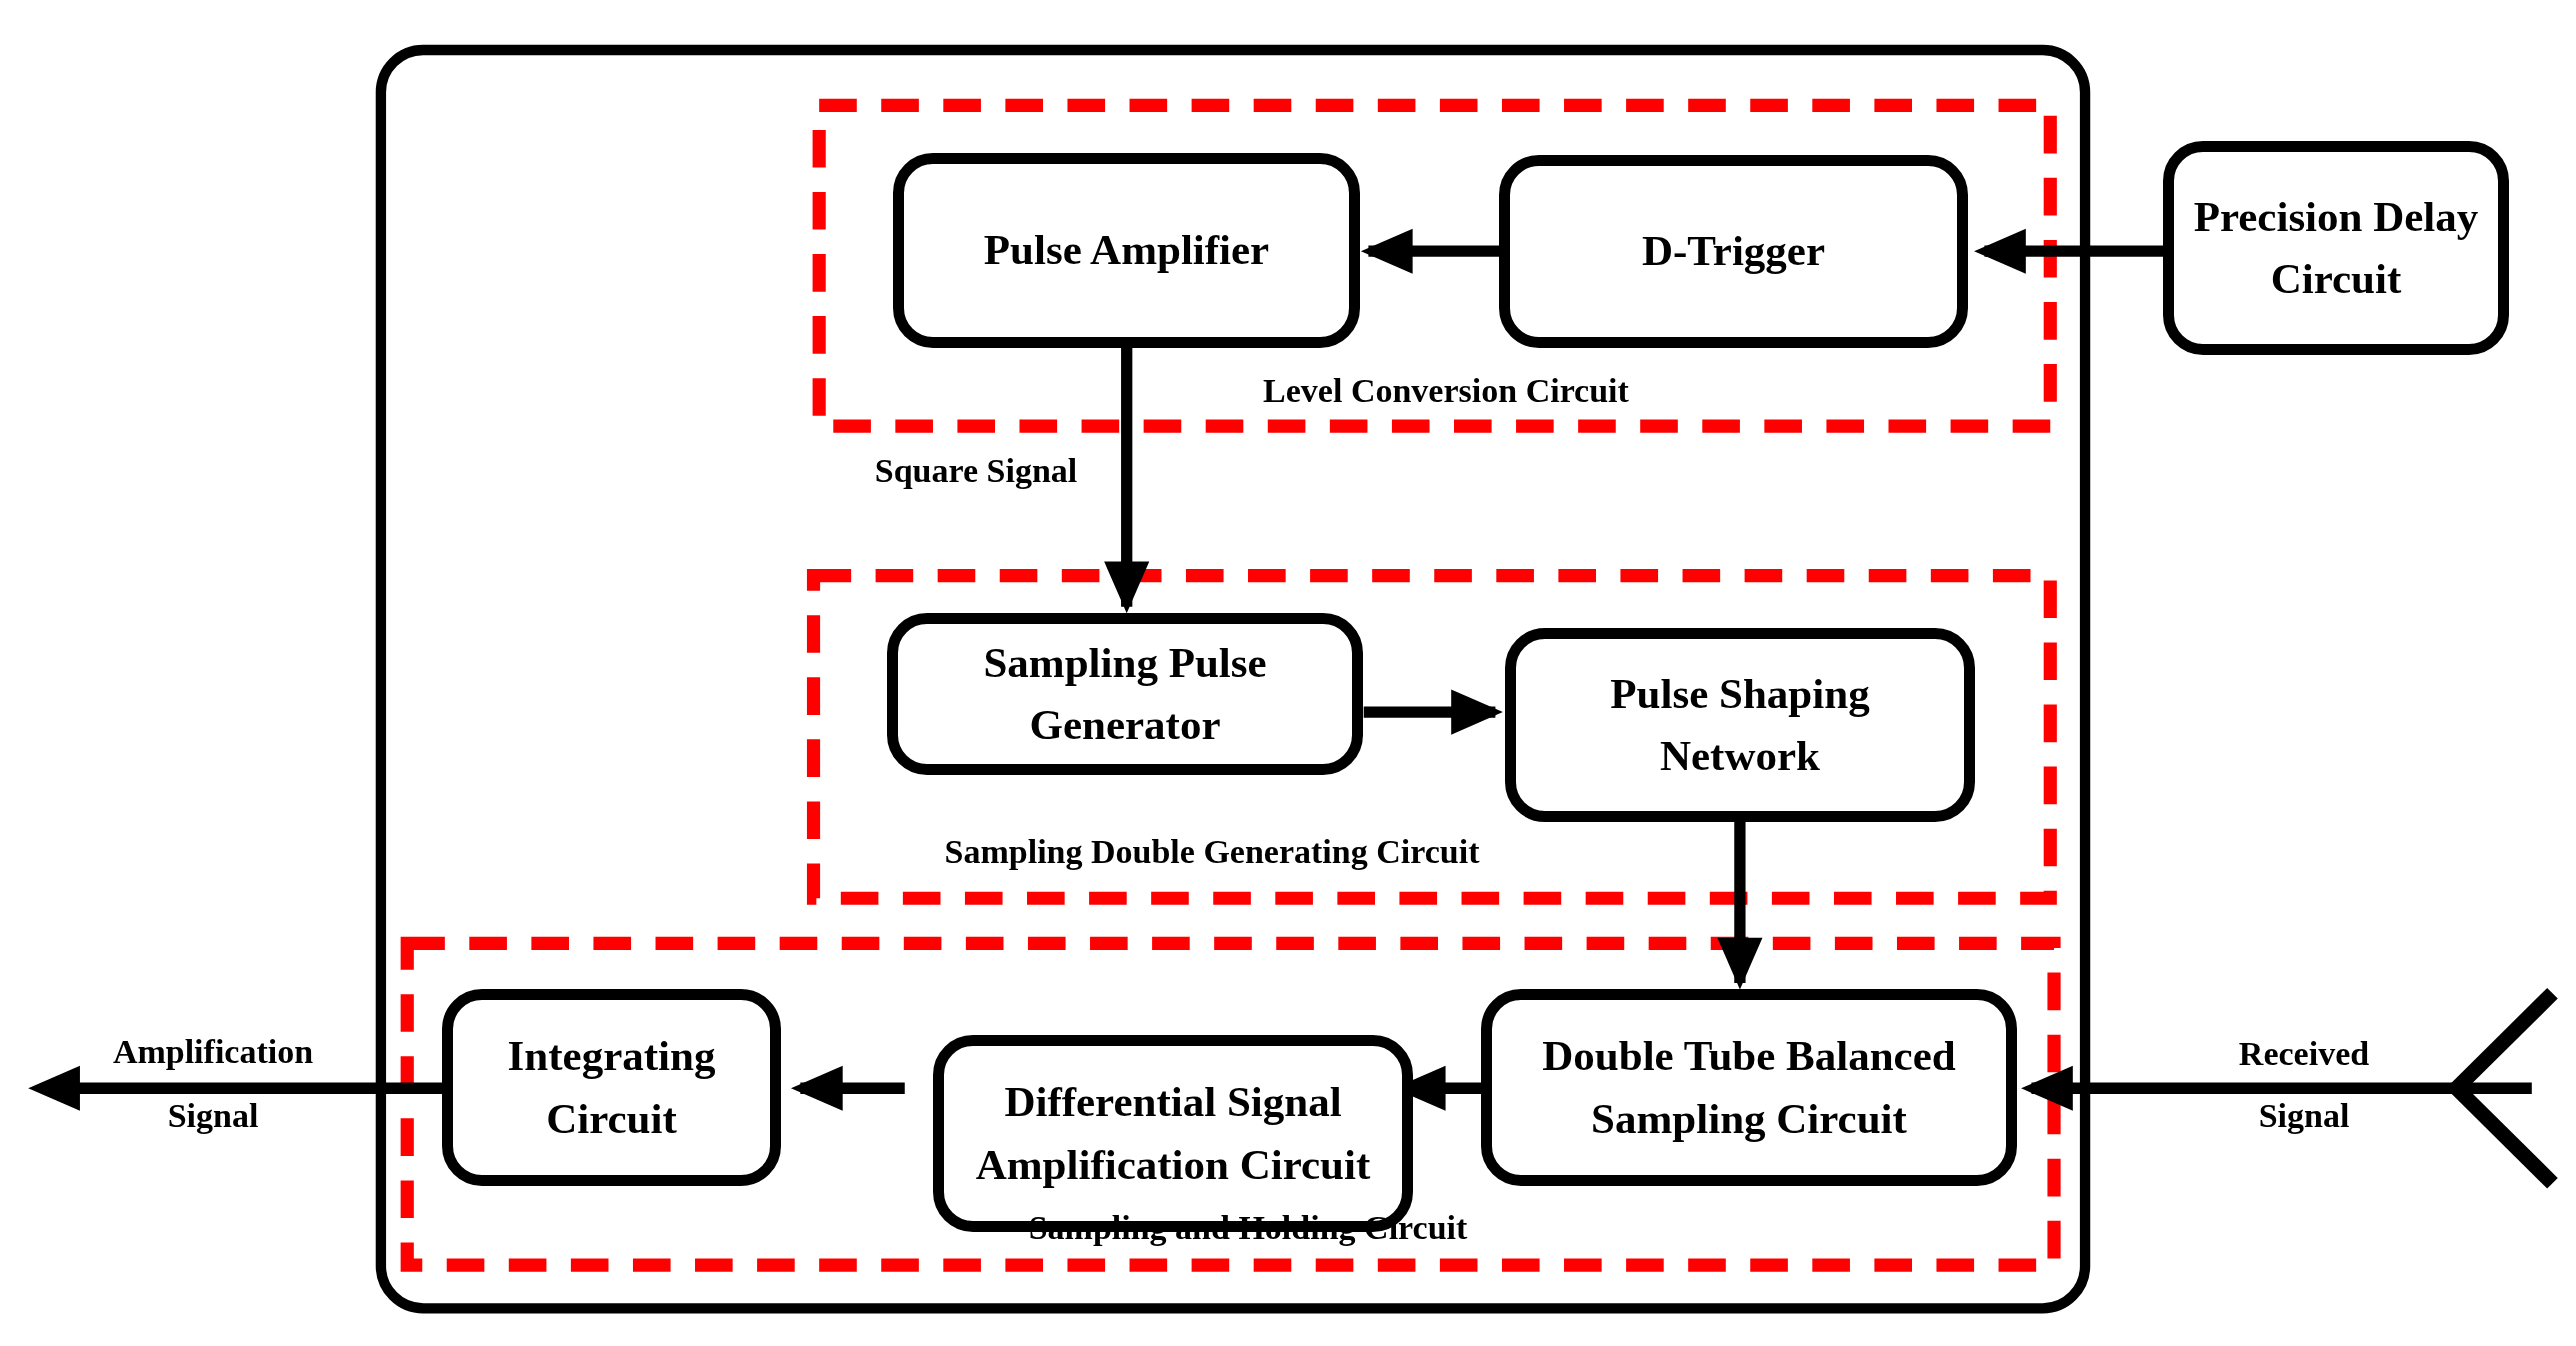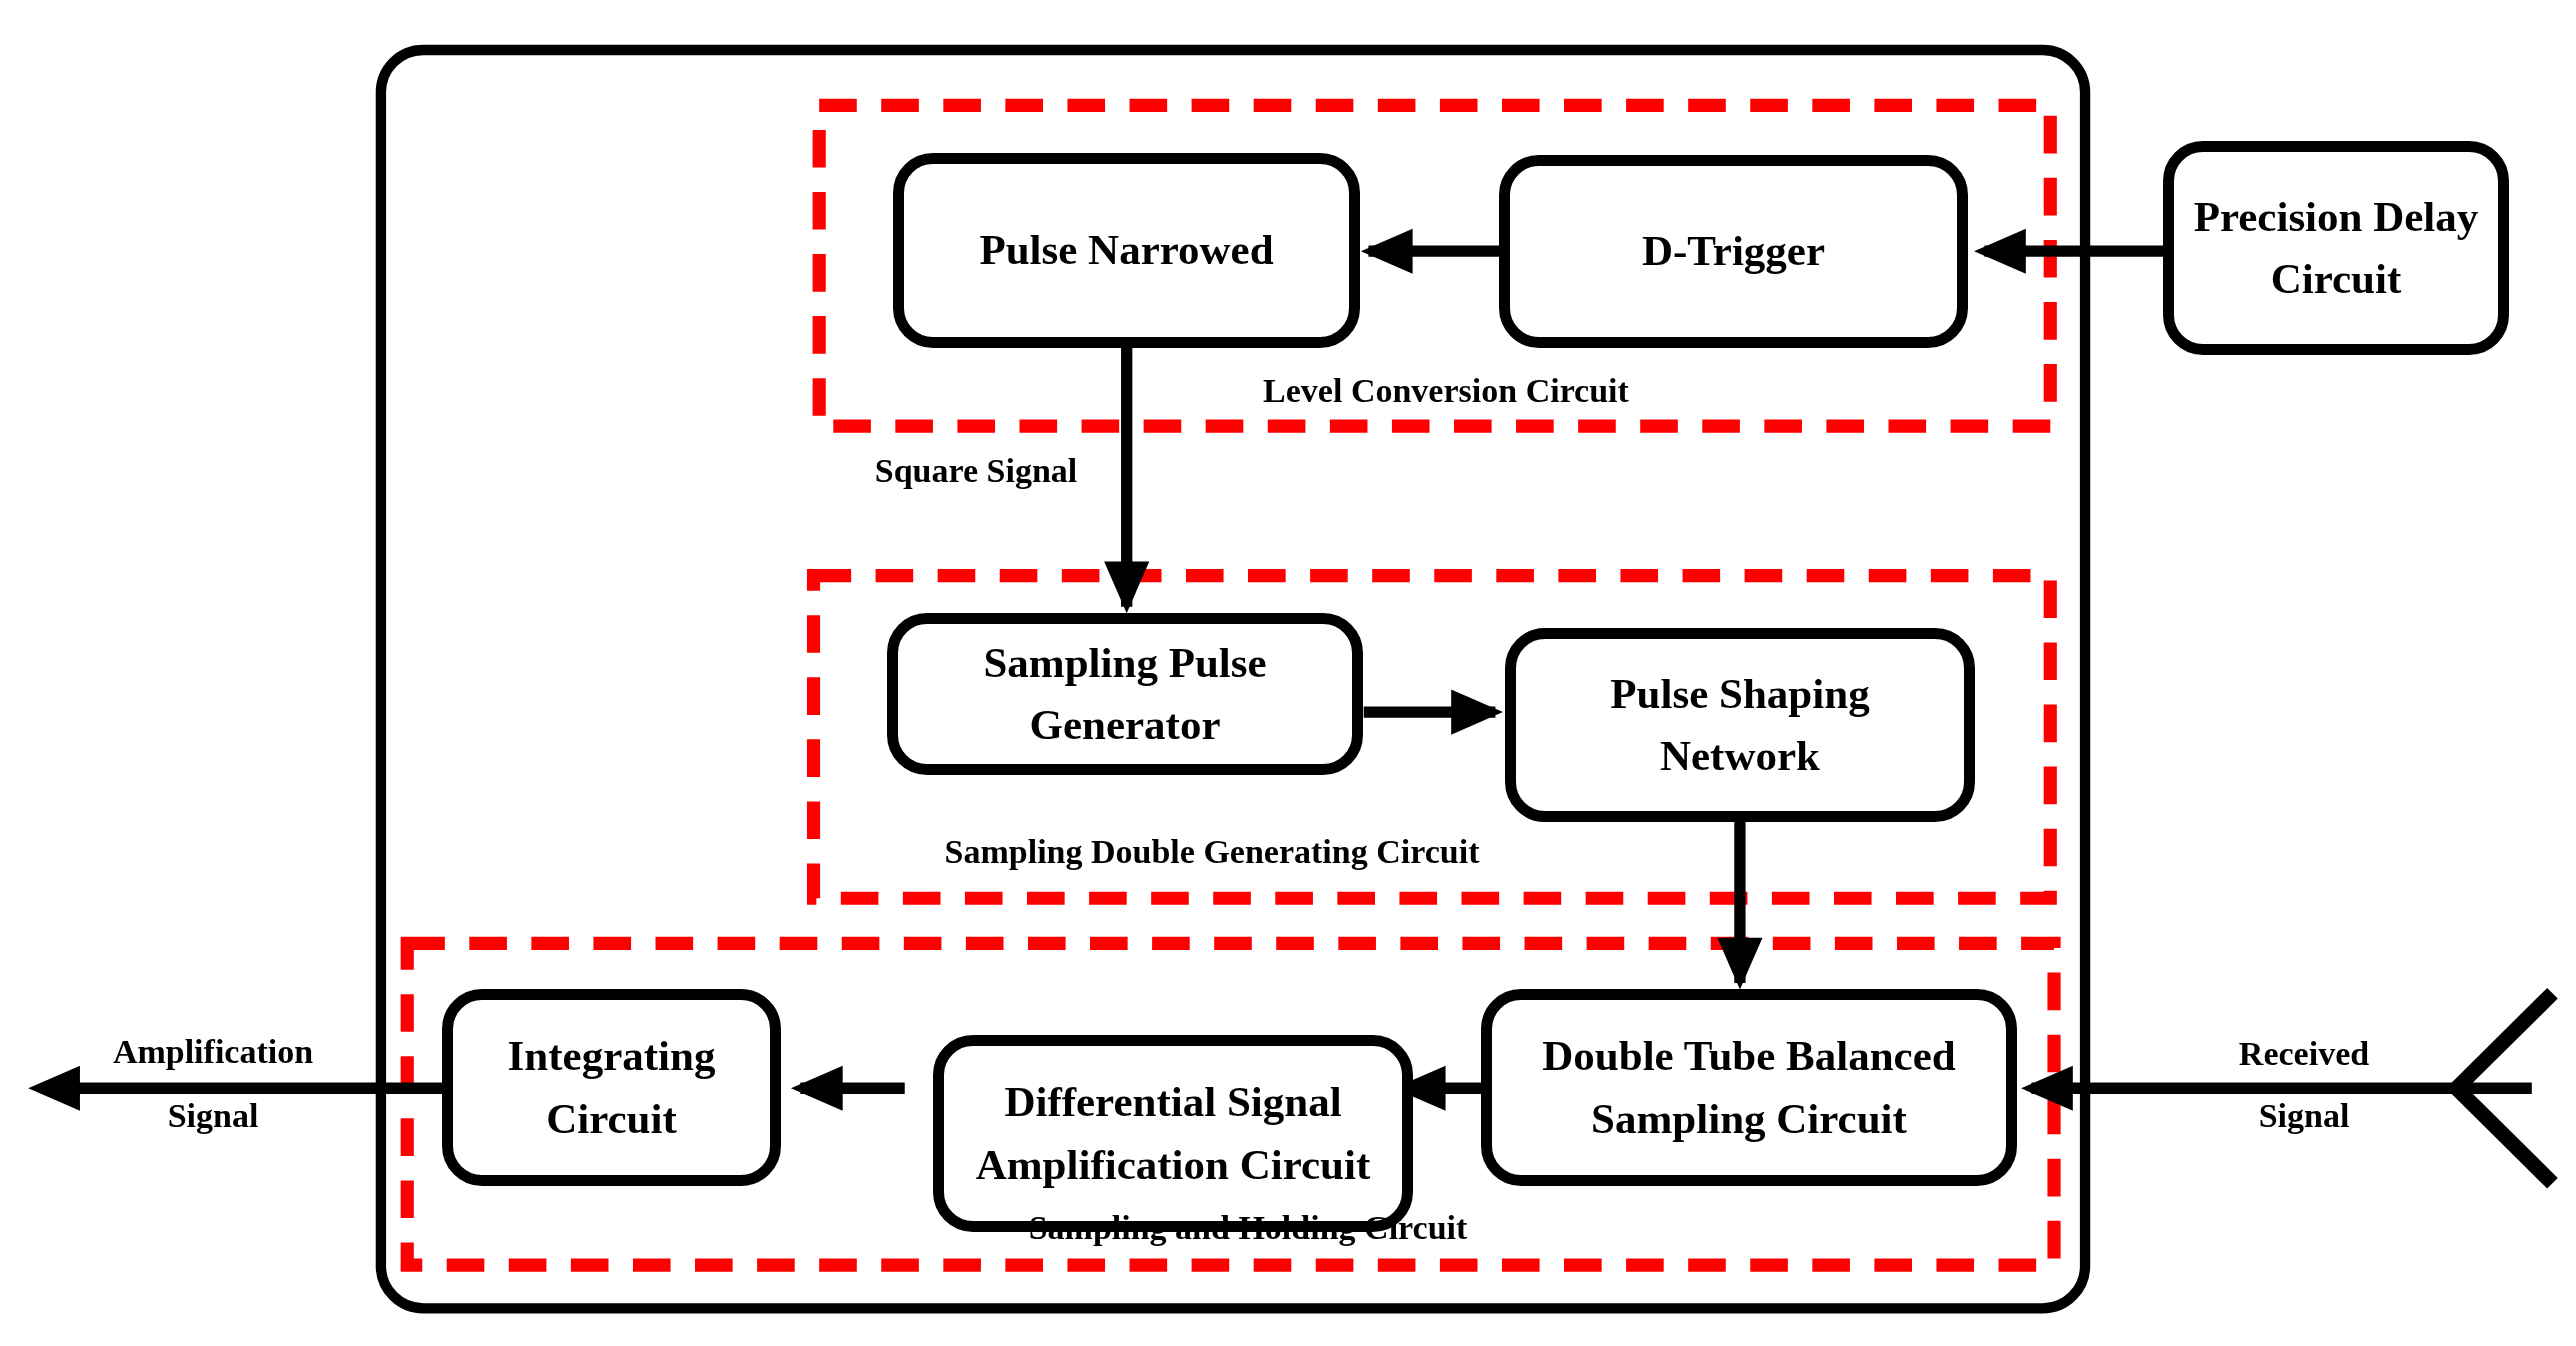--- a/index.html
+++ b/index.html
@@ -66,21 +66,21 @@
     <polygon points="1482,1157 1537,1133 1537,1181" fill="#000000"></polygon>
     <polygon points="841,1157 896,1133 896,1181" fill="#000000"></polygon>
     <polygon points="30,1157 85,1133 85,1181" fill="#000000"></polygon>
     <polygon points="2149,1157 2204,1133 2204,1181" fill="#000000"></polygon>
 
     <line x1="2612" y1="1157" x2="2714" y2="1056" stroke="#000000" stroke-width="16"></line>
     <line x1="2612" y1="1157" x2="2714" y2="1258" stroke="#000000" stroke-width="16"></line>
   </svg>
 
   <div class="block" style="left:893px; top:153px; width:467px; height:195px;">
-    <span>Pulse Narrowed</span>
+    <span>Pulse Amplifier</span>
   </div>
 
   <div class="block" style="left:1499px; top:155px; width:469px; height:193px;">
     <span>D-Trigger</span>
   </div>
 
   <div class="block" style="left:2163px; top:141px; width:346px; height:214px;">
     <span>Precision Delay Circuit</span>
   </div>
 

